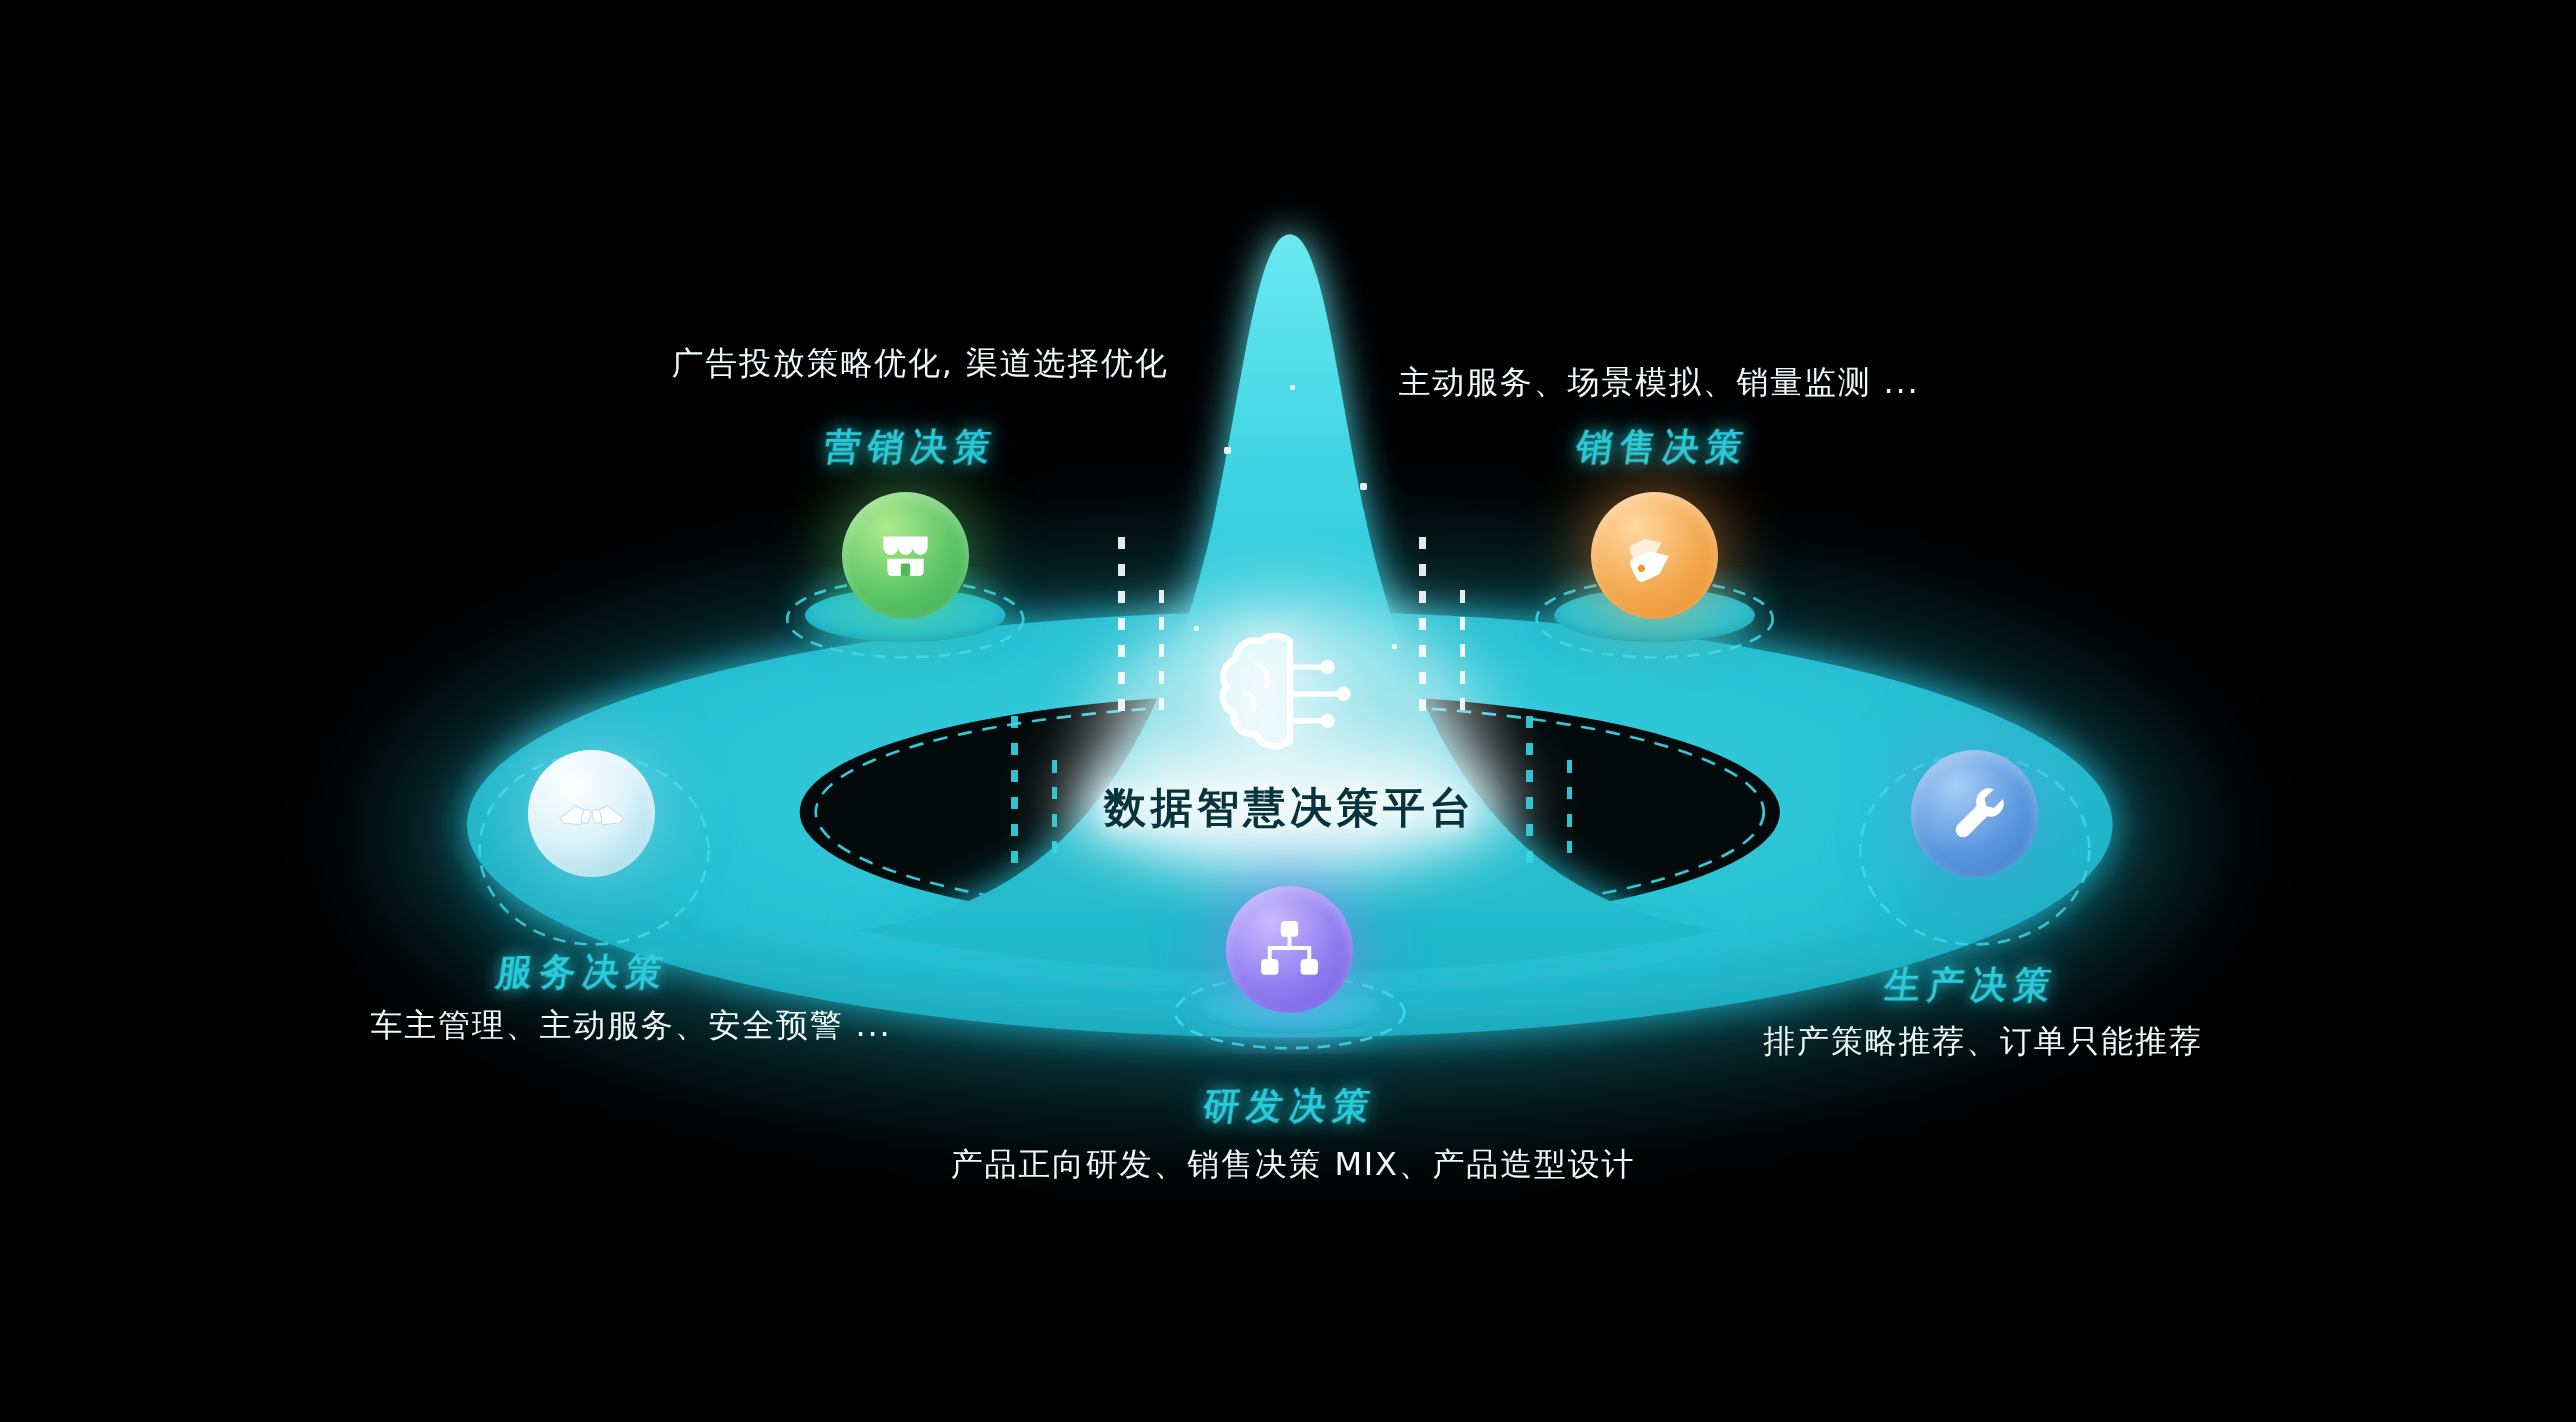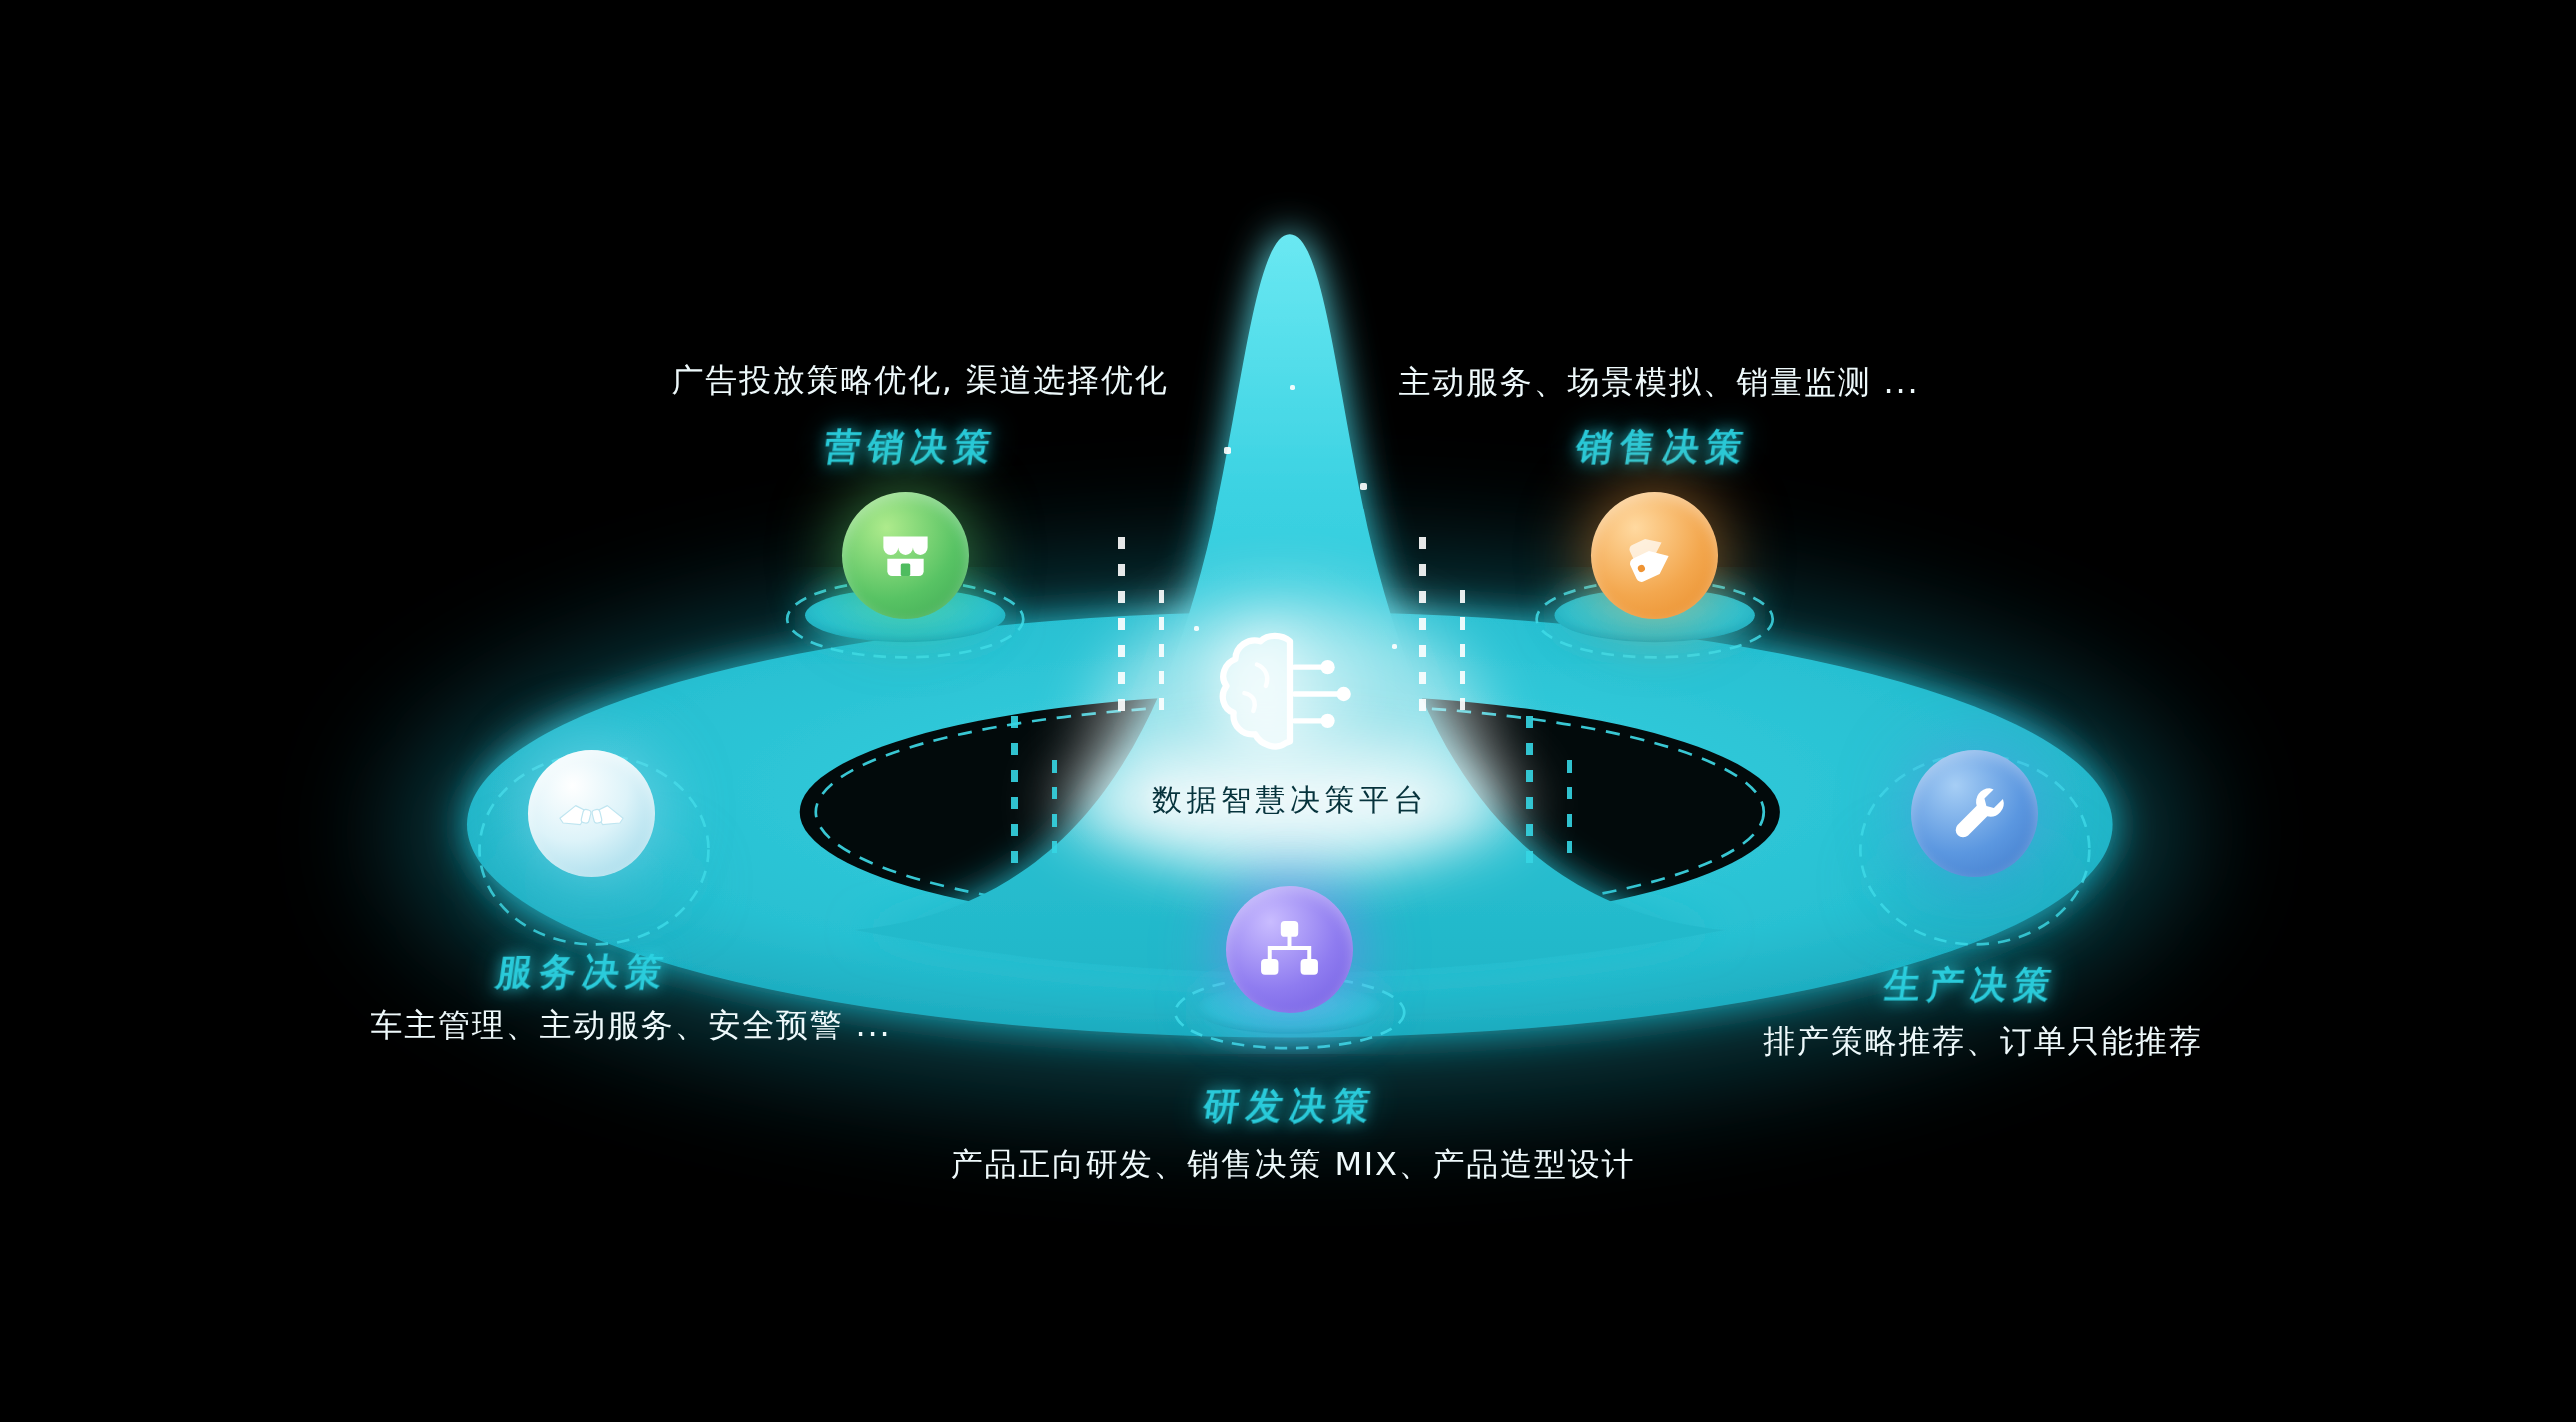--- a/index.html
+++ b/index.html
@@ -21,21 +21,21 @@
   .node-label{
     position:absolute;transform:translateX(-50%) skewX(-8deg) scaleY(1.04);
     color:#2cd4e4;font-size:36px;font-weight:700;
     letter-spacing:7.2px;white-space:nowrap;
     text-shadow:0 0 14.3px rgba(44,212,228,.85),0 0 38px rgba(44,212,228,.45);
     filter:blur(0.5px);
     opacity:.95;
   }
   .center-title{
     position:absolute;left:1290px;top:780px;transform:translateX(-50%);
-    font-size:30px;font-weight:400;color:#06333c;letter-spacing:4.5px;white-space:nowrap;
+    font-size:42px;font-weight:700;color:#06333c;letter-spacing:4.5px;white-space:nowrap;
     text-shadow:0 0 16px rgba(255,255,255,.95),0 0 41px rgba(255,255,255,.85);
   }
 
   
   .icon-circle{
     position:absolute;width:127px;height:127px;border-radius:50%;
     display:flex;align-items:center;justify-content:center;
   }
   .icon-circle svg{width:79px;height:79px;}
   .green{
@@ -53,21 +53,21 @@
   .blue{
     background:radial-gradient(circle at 35% 28%, #a6cef5, #5b97e0 55%, #3c77c8);
     box-shadow:0 0 63px 7.2px rgba(90,150,224,.5), inset 0 5.4px 14.3px rgba(255,255,255,.35);
   }
   .purple{
     background:radial-gradient(circle at 35% 28%, #c9bcff, #8f7cf0 55%, #6f5ae0);
     box-shadow:0 0 63px 7.2px rgba(143,124,240,.55), inset 0 5.4px 14.3px rgba(255,255,255,.35);
   }
 
   
-  .pos-mk-desc{left:920px;top:359px;}
+  .pos-mk-desc{left:920px;top:342px;}
   .pos-mk-label{left:911px;top:423px;}
   .pos-mk-icon{left:842px;top:492px;}
 
   .pos-sl-desc{left:1659px;top:361px;}
   .pos-sl-label{left:1663px;top:423px;}
   .pos-sl-icon{left:1591px;top:492px;}
 
   .pos-sv-icon{left:528px;top:750px;}
   .pos-sv-label{left:583px;top:948px;}
   .pos-sv-desc{left:595px;top:1004px;margin-left:36px;}

